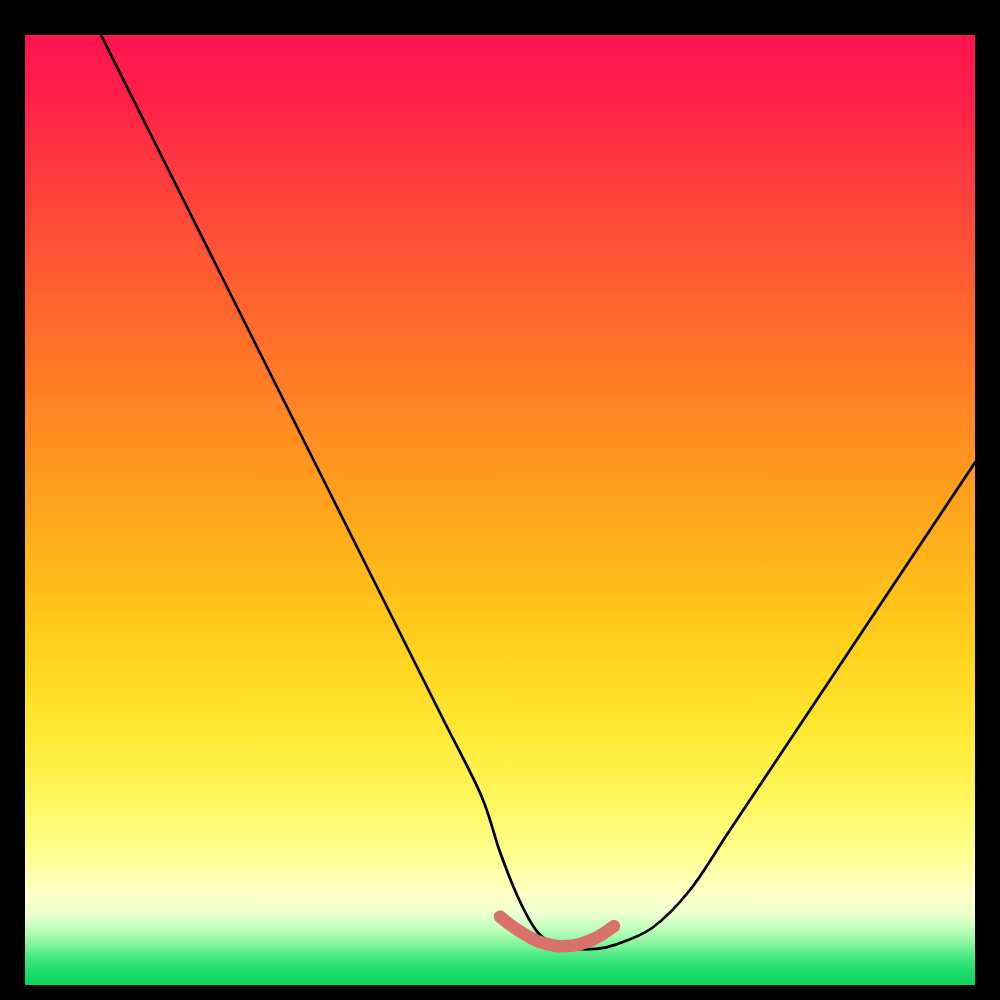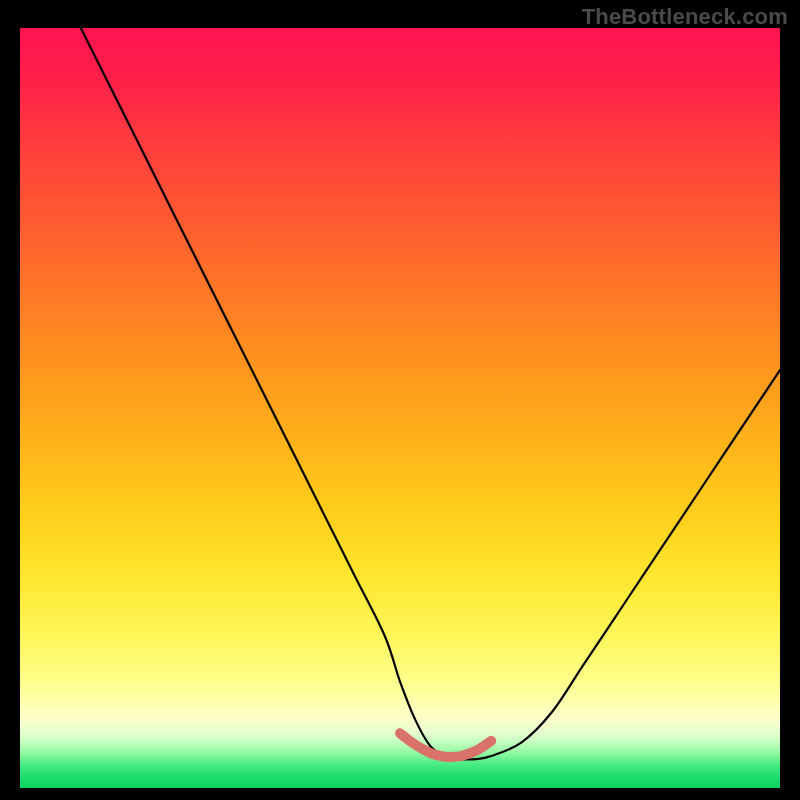--- a/index.html
+++ b/index.html
@@ -48,21 +48,20 @@
     top: 0;
     width: 760px;
     height: 760px;
   }
 </style>
 </head>
 <body>
 
 <div class="frame">
 
-  <div class="watermark">TheBottleneck.com</div>
 
   <div class="plot-area">
 
     <svg class="gradient-bg" viewBox="0 0 760 760" preserveAspectRatio="none">
       <defs>
         <linearGradient id="bg-grad" x1="0" y1="0" x2="0" y2="1">
             <stop offset="0%" stop-color="#ff1450"></stop>
             <stop offset="6%" stop-color="#ff1e4a"></stop>
             <stop offset="15%" stop-color="#ff3c3e"></stop>
             <stop offset="25%" stop-color="#ff5a32"></stop>

